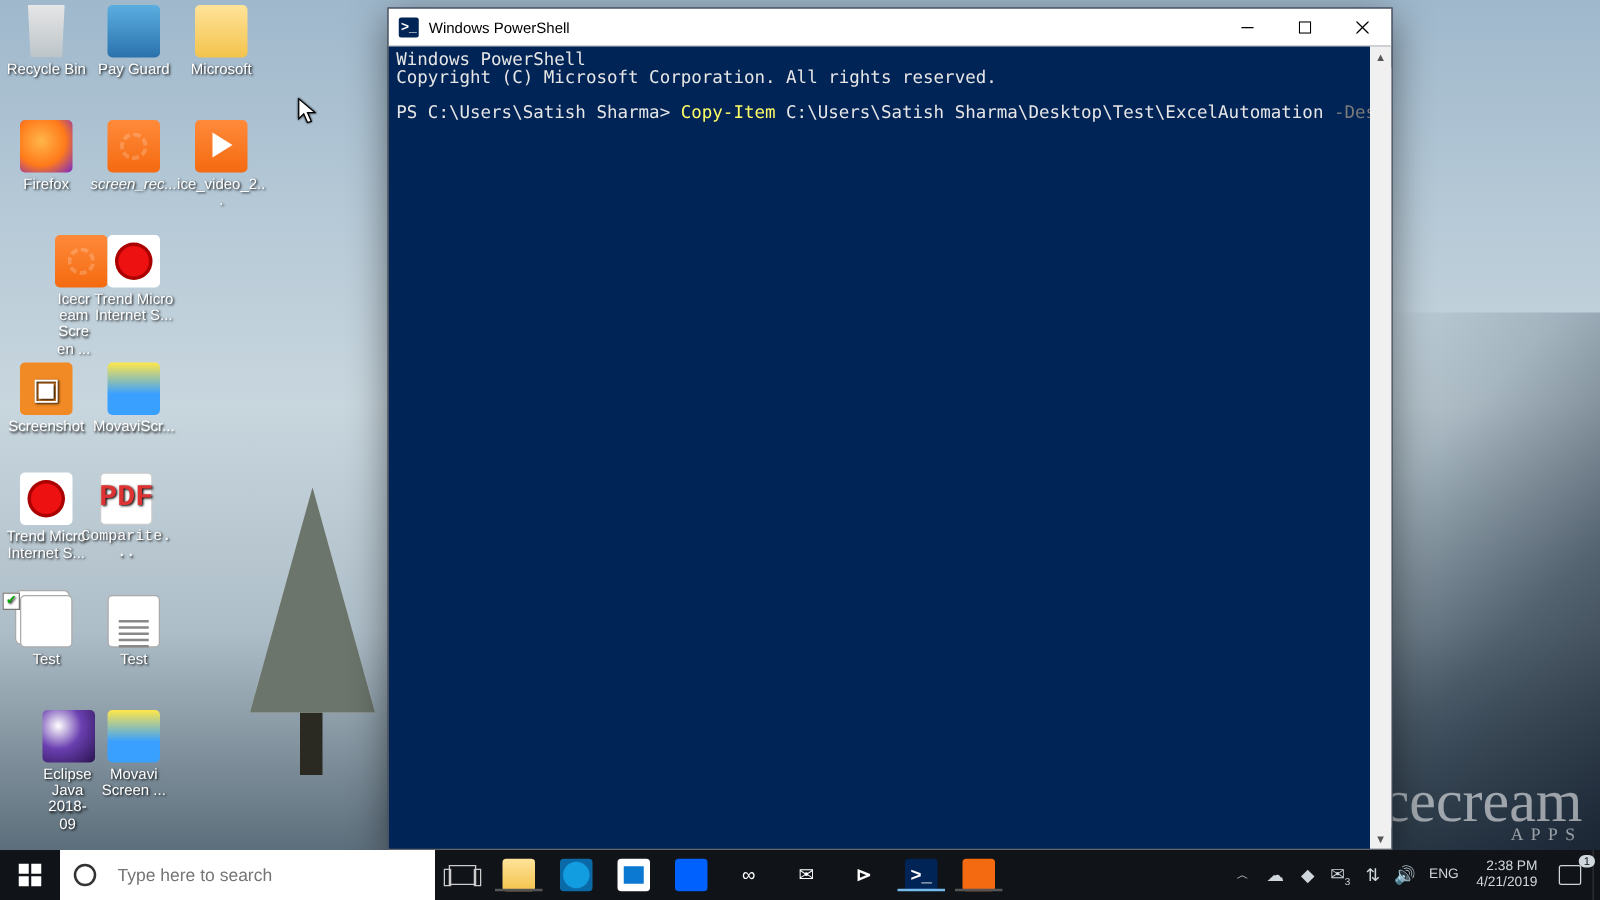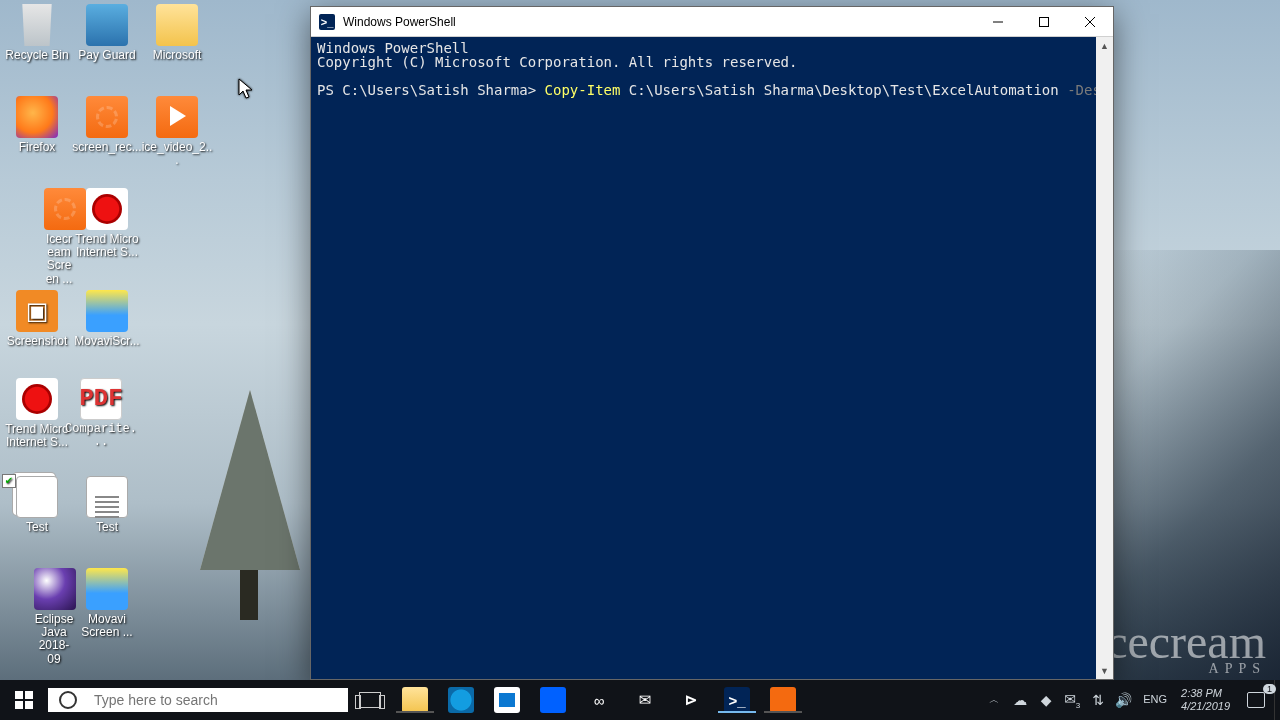--- a/index.html
+++ b/index.html
@@ -106,21 +106,21 @@
   
   .taskbar{
     position:absolute; left:0; bottom:0; width:100%; height:40px;
     background:#101318; display:flex; align-items:center; color:#fff;
   }
   .tb-btn{ height:40px; display:flex; align-items:center; justify-content:center; }
   .start{ width:48px; }
   .start .winlogo{ width:18px;height:18px; display:grid; grid-template-columns:1fr 1fr; grid-template-rows:1fr 1fr; gap:2px;}
   .start .winlogo span{ background:#fff; }
   .search{
-    flex:0 0 300px; height:24px; background:#fff; display:flex; align-items:center;justify-content:flex-end;
+    flex:0 0 300px; height:40px; background:#fff; display:flex; align-items:center;justify-content:flex-end;
   }
   .search .cortana{ width:40px; height:40px; display:flex; align-items:center; justify-content:center;}
   .search .cortana .ring{ width:18px;height:18px;border:2px solid #333;border-radius:50%;}
   .search input{
     border:none; outline:none; height:100%; flex:1; font-size:14px; color:#555; background:transparent;
     padding:0 6px;
   }
   .taskview{ width:44px; color:#ccc; position:relative;}
   .taskview .tv{ width:22px;height:16px;border:1px solid #ccc; position:relative;}
   .taskview .tv::before{content:"";position:absolute; left:-5px;top:2px;width:4px;height:12px;border:1px solid #ccc;}
@@ -137,21 +137,21 @@
   .i-dropbox{background:#0061ff;}
   .i-infty{width:26px;height:26px;display:flex;align-items:center;justify-content:center;color:#8ad08a;font-size:20px;}
   .i-mail{color:#cde;font-size:20px;}
   .i-vsl{color:#3ba7ea;font-size:20px;font-weight:bold;}
   .i-ps{background:#012456;color:#fff;font-size:12px;font-weight:bold;}
   .i-or{background:#f46a10;}
   .tray{ margin-left:auto; display:flex; align-items:center; height:40px;}
   .tray-ico{ width:26px; text-align:center; font-size:14px; color:#cfd6dc;}
   .tray-ico.up{font-size:10px;}
   .lang{ font-size:11px; color:#cfd6dc; padding:0 6px; text-align:center; line-height:1.2;}
-  .clock{ font-size:11px; color:#cfd6dc; padding:0 8px; text-align:left; line-height:1.2;font-style:italic;}
+  .clock{ font-size:11px; color:#cfd6dc; padding:0 8px; text-align:right; line-height:1.2;}
   .notif{ width:36px; display:flex;align-items:center;justify-content:center;}
   .notif .bubble{ width:18px;height:16px;border:1.5px solid #cfd6dc;border-radius:2px;position:relative;}
   .notif .badge{ position:absolute; right:4px; top:4px; background:#cfd6dc;color:#101318;
                  font-size:9px;border-radius:8px;padding:0 4px;}
   .showdesk{ width:6px;height:40px;border-left:1px solid #333;}
 
   .cursor-ptr{
     position:absolute; left:238px; top:78px; width:16px;height:22px; pointer-events:none;
   }
   .cursor-ptr svg{filter:drop-shadow(0 0 1px #000);}
@@ -180,21 +180,21 @@
   </div>
   <div class="dicon" style="left:140px;top:4px;">
     <div class="pic pic-folder"></div>
     <div class="label">Microsoft</div>
   </div>
 
   <div class="dicon" style="left:0px;  top:96px;">
     <div class="pic pic-fox"></div>
     <div class="label">Firefox</div>
   </div>
-  <div class="dicon" style="left:70px; top:96px;">
+  <div class="dicon" style="left:70px; top:96px;font-style:italic;">
     <div class="pic pic-orange"></div>
     <div class="label">screen_rec...</div>
   </div>
   <div class="dicon" style="left:140px;top:96px;">
     <div class="pic pic-play"></div>
     <div class="label">ice_video_2...</div>
   </div>
 
   <div class="dicon" style="left:0px;  top:188px;padding-left:44px;">
     <div class="pic pic-orange"></div>

